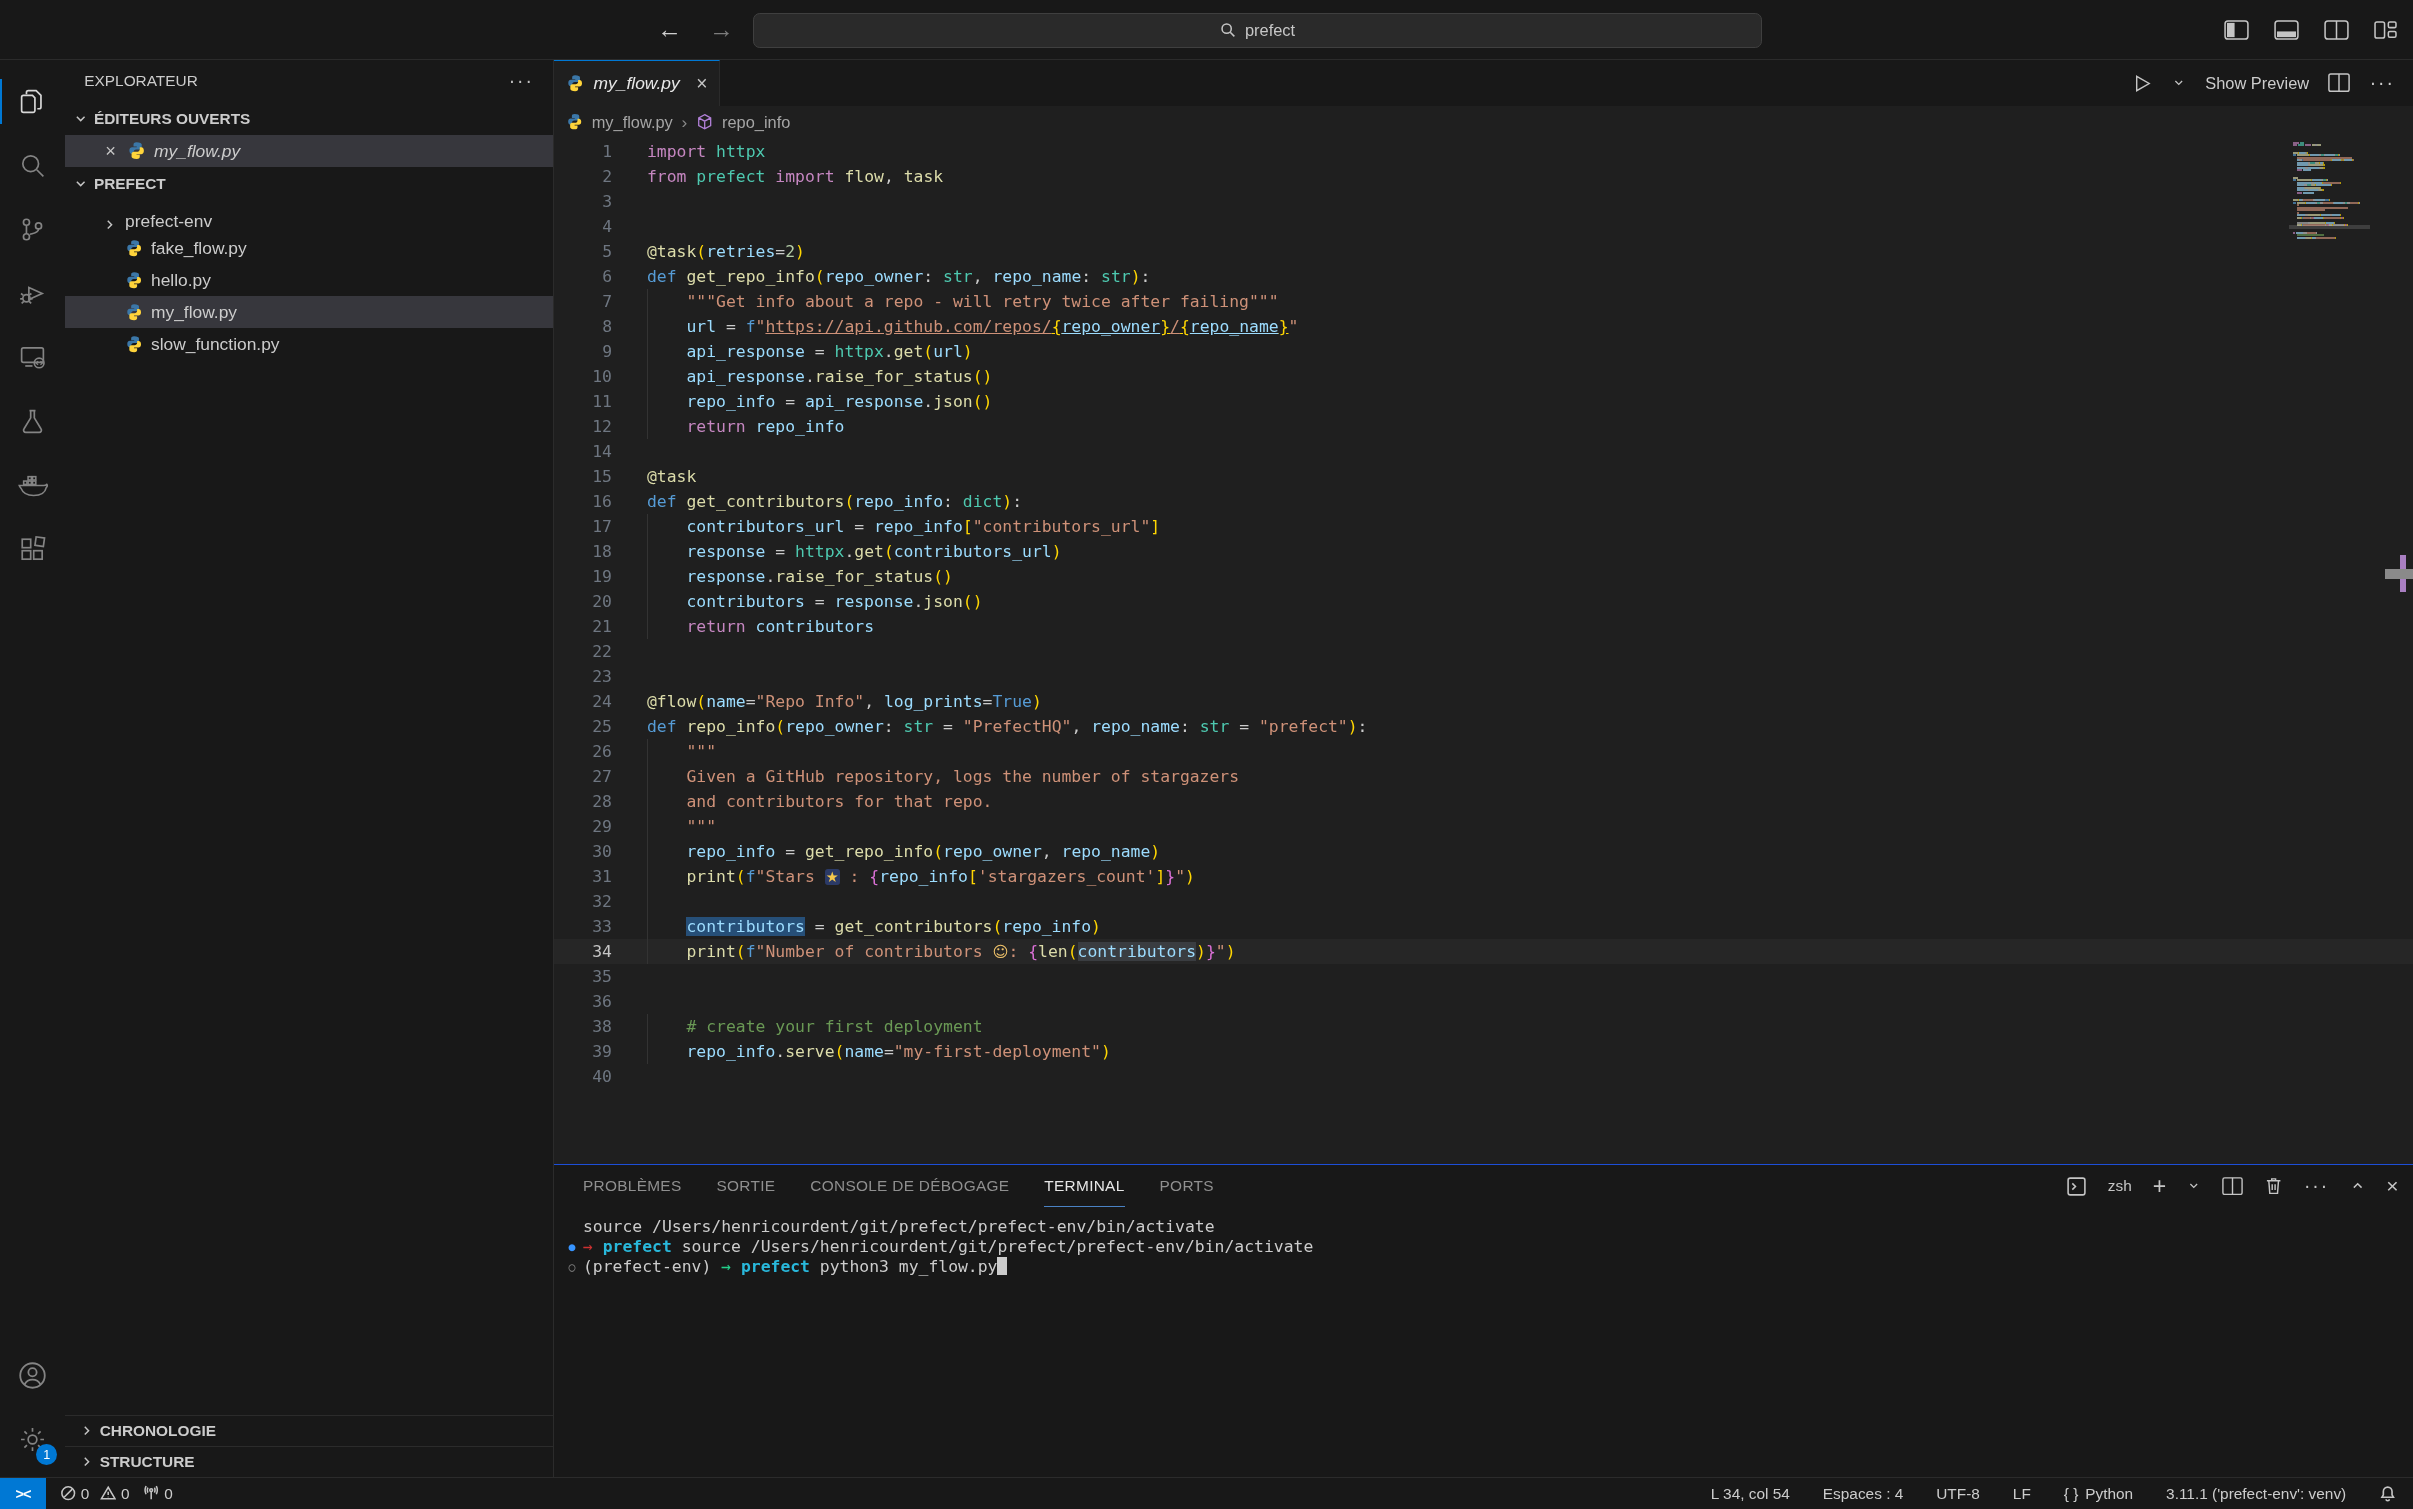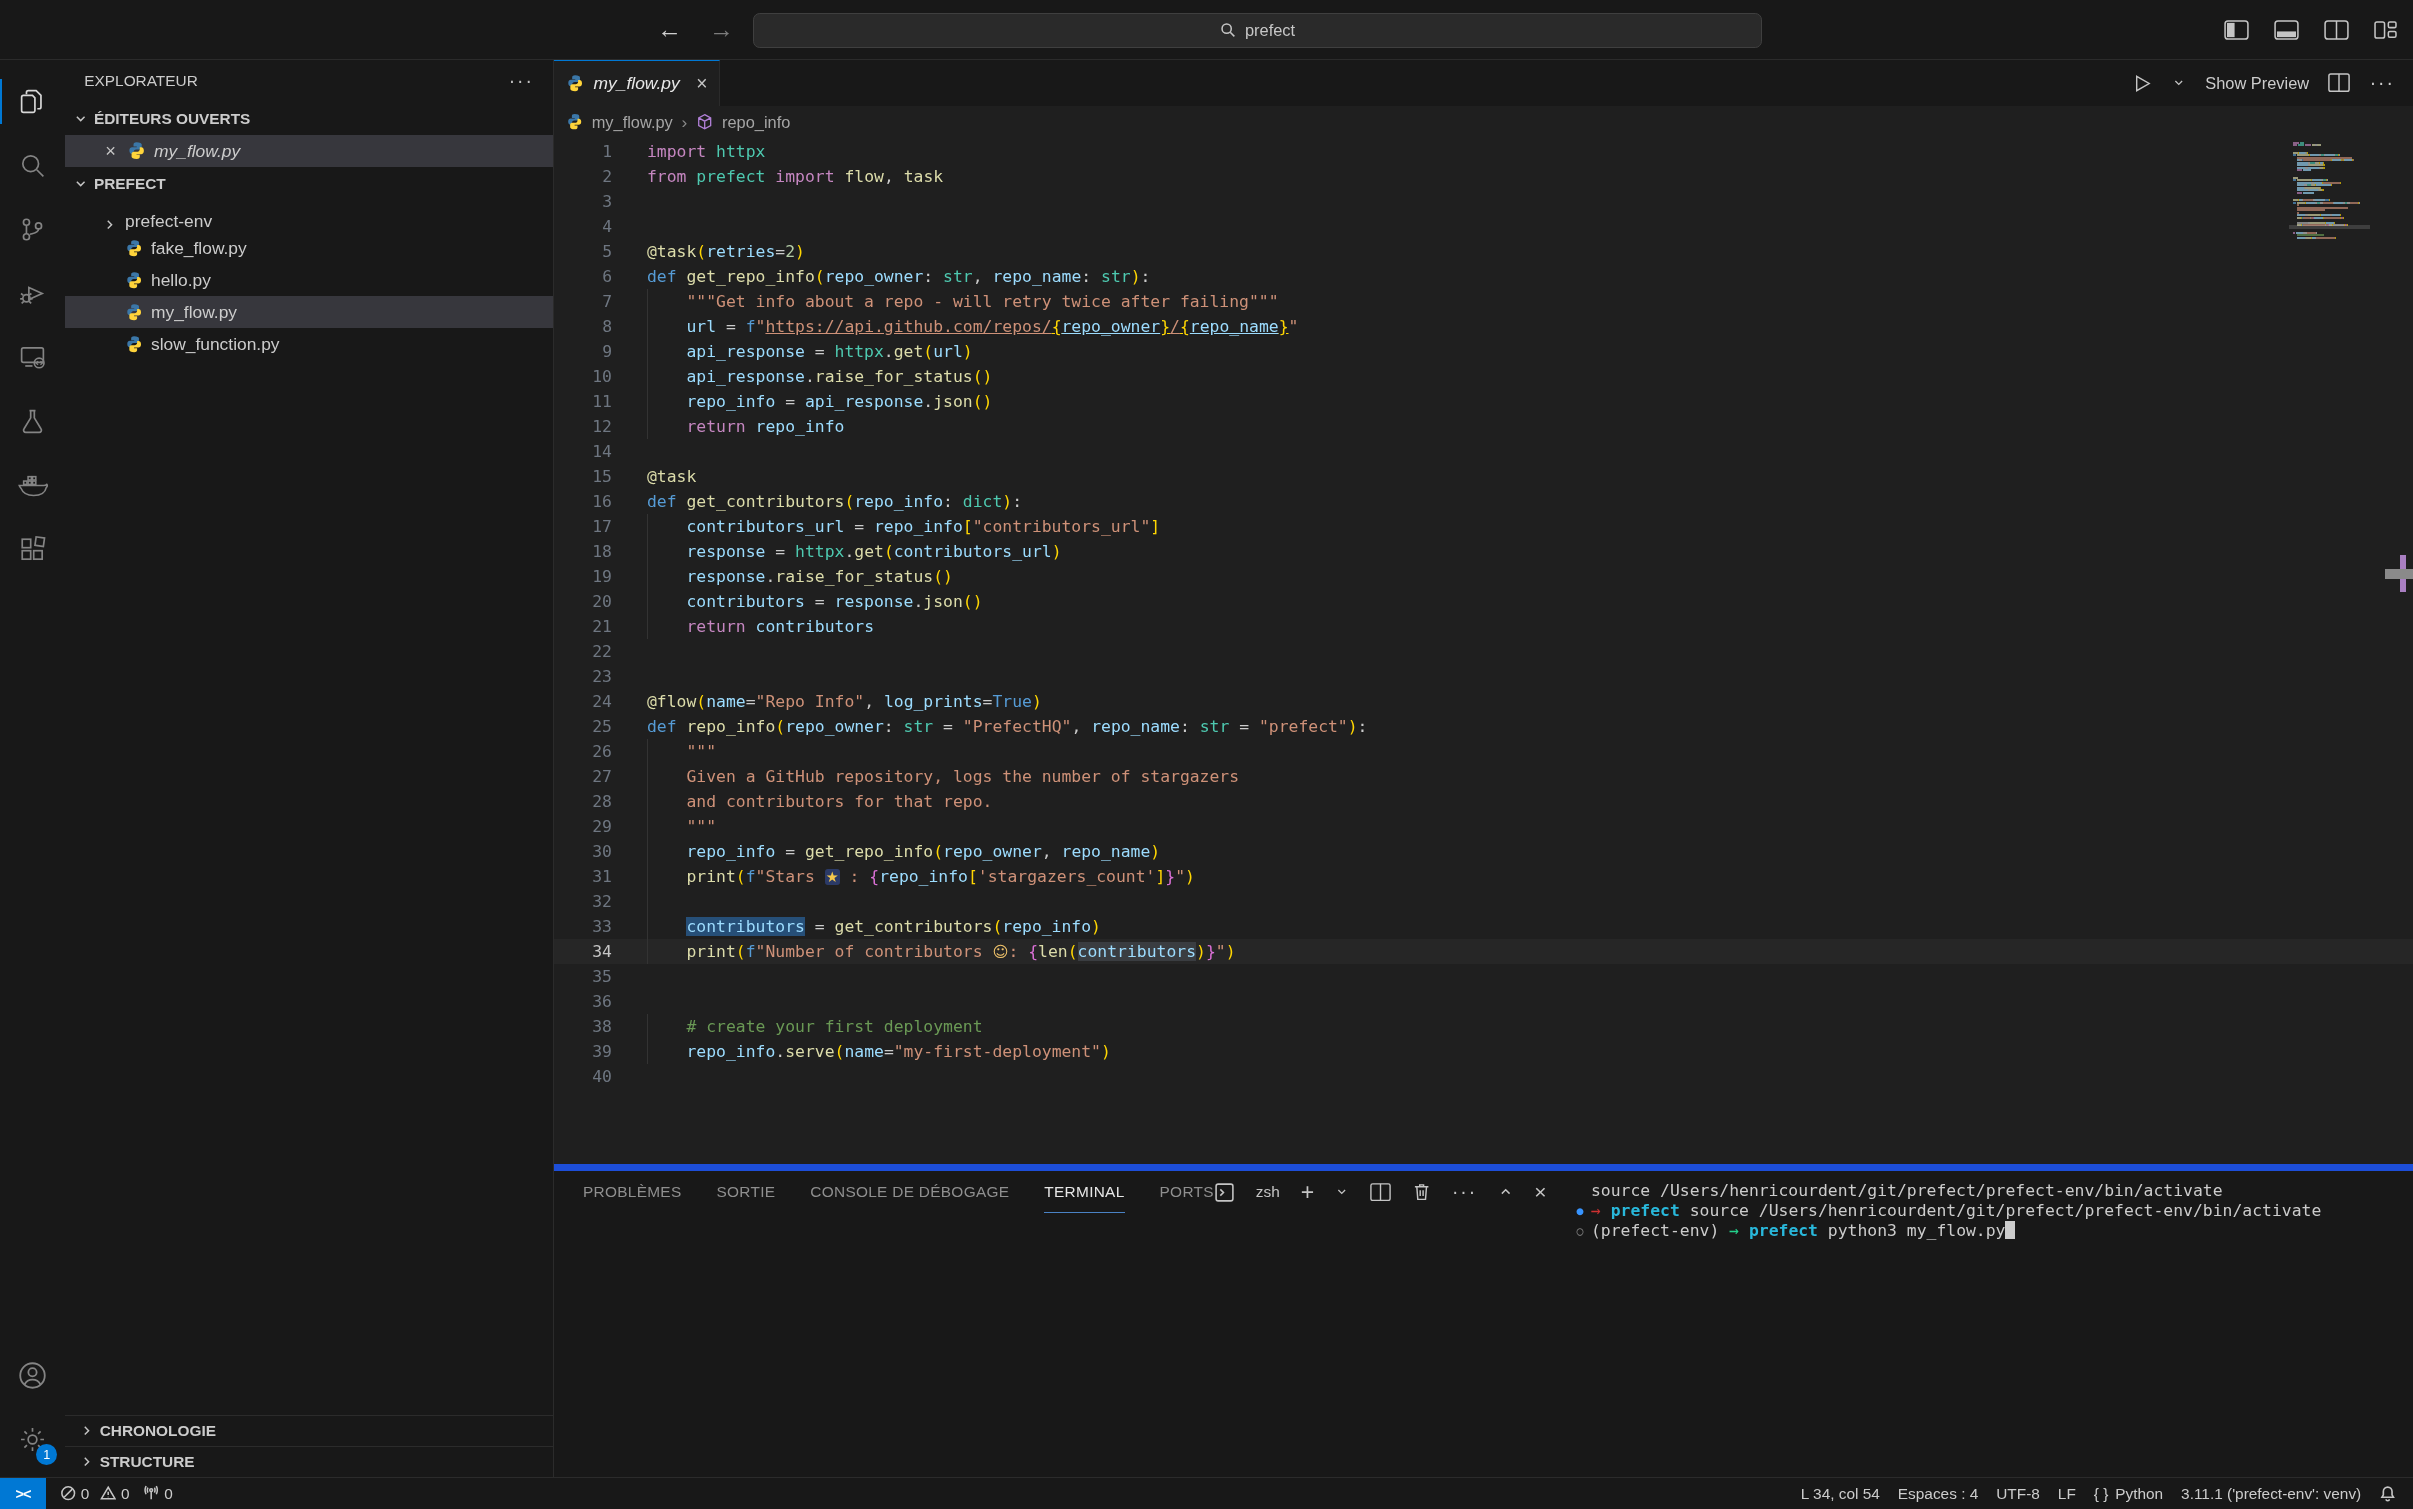--- a/index.html
+++ b/index.html
@@ -76,41 +76,41 @@
   .emoji2{font-family:"DejaVu Sans",sans-serif; color:#f0c36a; font-size:15.4px;}
   
   .minimap { position:absolute; top:3.9px; right:48px; width:73px; }
   .mm-row { height:2.5px; display:flex; }
   .mm-bar { height:1.9px; display:inline-block; opacity:.65; }
   .mm-highlight { position:absolute; left:-3.9px; right:-3.9px; height:3.9px; background:rgba(255,255,255,.14); }
   .ruler { position:absolute; top:0; right:0; width:29px; bottom:0; }
   .ruler .mark-v { position:absolute; right:7.7px; top:417px; width:6.8px; height:37px; background:#a97fc2; }
   .ruler .mark-h { position:absolute; right:0; top:431px; width:29px; height:9.7px; background:#8a8a8a; }
   
-  .panel { height:313px; background:#181818; border-top:7px solid #1d4ed8; display:flex; }
+  .panel { height:313px; background:#181818; border-top:1px solid #1d4ed8; display:flex; flex-direction:column; }
   .panel-header { height:42px; display:flex; align-items:center; padding:0 15.4px 0 29px; }
   .ptabs { display:flex; gap:35px; height:100%; }
   .ptab { display:flex; align-items:center; font-size:15.4px; color:#8f8f8f; letter-spacing:0.3px; border-bottom:1.9px solid transparent; }
   .ptab.active { color:#e7e7e7; border-bottom-color:#4a82c4; }
   .pctrl { margin-left:auto; display:flex; align-items:center; gap:21px; color:#c5c5c5; }
   .pctrl .txt { font-size:15.4px; }
   .pctrl .plus { font-size:23px; font-weight:200; }
   .pctrl .x { font-size:21px; }
   .term { padding:9.7px 0 0 14.5px; font-family:"DejaVu Sans Mono", monospace; font-size:16.4px; }
   .tline { display:flex; height:20px; line-height:20px; white-space:pre; }
   .tg { flex:0 0 14.5px; font-size:11.6px; line-height:20px; }
   .tg.filled{color:#3794ff} .tg.open{color:#848484}
   .tc-t{color:#cccccc} .tc-cyan{color:var(--tcyan); font-weight:bold;}
   .tc-red{color:var(--tred)} .tc-green{color:var(--tgreen)}
   .cursor{display:inline-block; width:9.7px; height:18.3px; background:#cccccc; vertical-align:middle;}
   
   .statusbar { height:32px; background:#181818; border-top:1px solid #2b2b2b; display:flex; align-items:center; font-size:15.4px; color:#cccccc; }
   .remote { width:46px; height:100%; background:var(--accent); color:#fff; display:flex; align-items:center; justify-content:center; font-size:14.5px; font-weight:bold; letter-spacing:-1px; }
   .sb-group { display:flex; align-items:center; gap:4.8px; margin-left:13.5px; }
-  .sb-right { margin-left:auto; display:flex; align-items:center; gap:18px; padding-right:17.4px; }
+  .sb-right { margin-left:auto; display:flex; align-items:center; gap:33px; padding-right:17.4px; }
   .sb-right .grp { display:flex; align-items:center; gap:6.8px; }
   svg.icon { stroke:#c5c5c5; fill:none; stroke-width:1.5; display:block; }
 </style>
 </head>
 <body>
 
 <div class="app">
 
   <div class="titlebar">
     <div class="nav-arrows">

